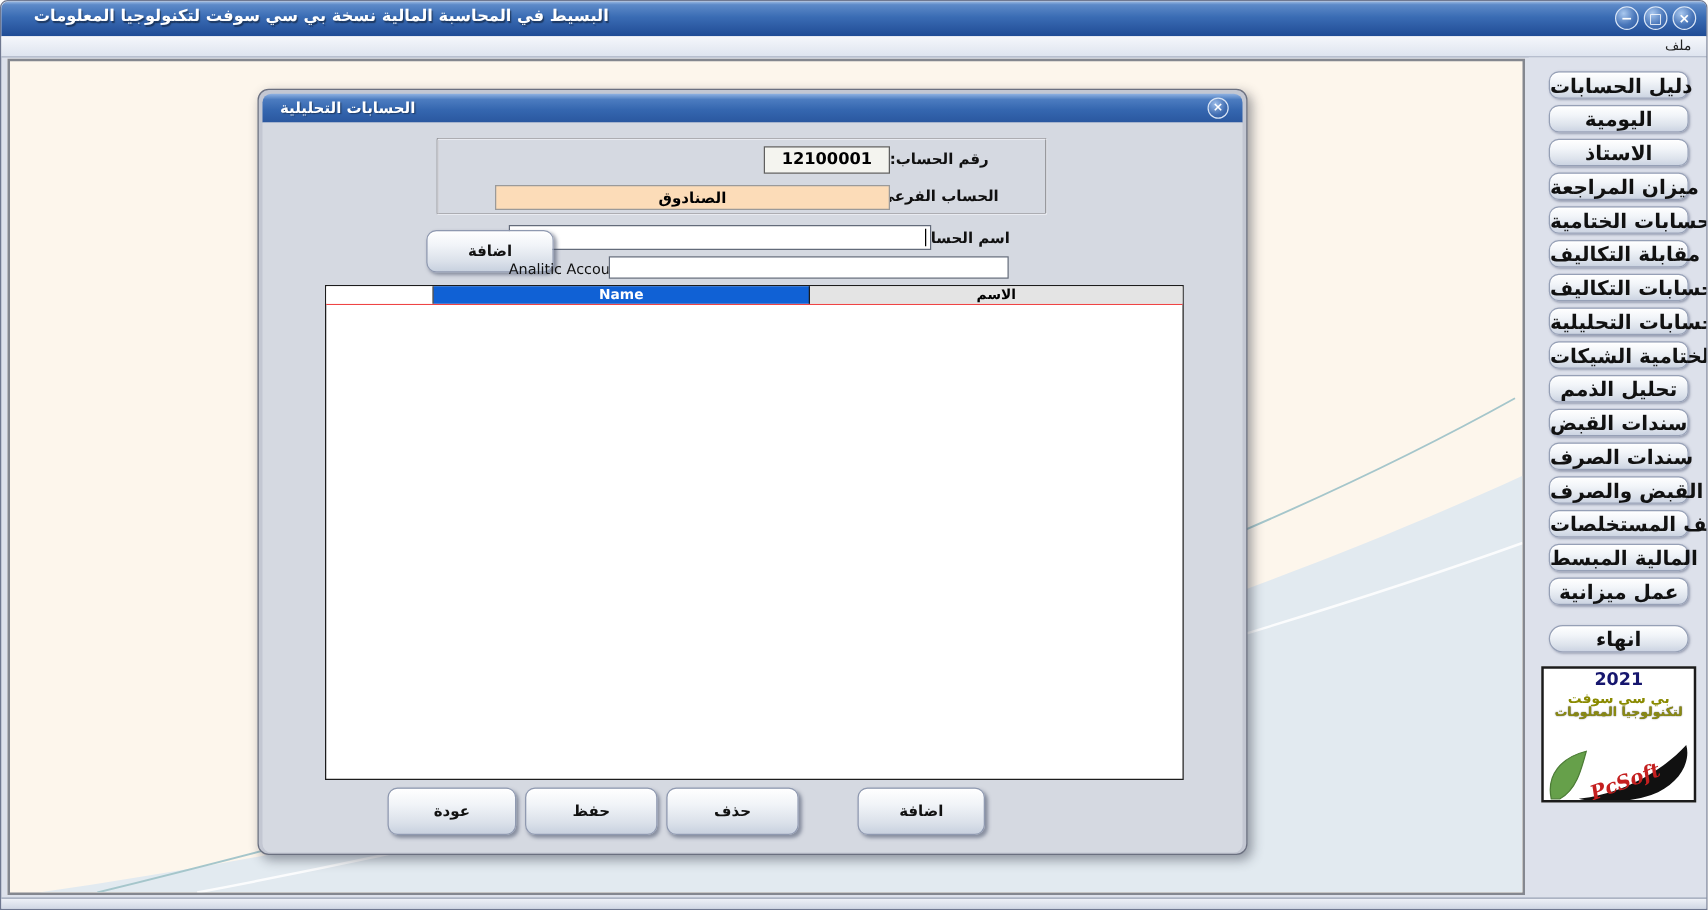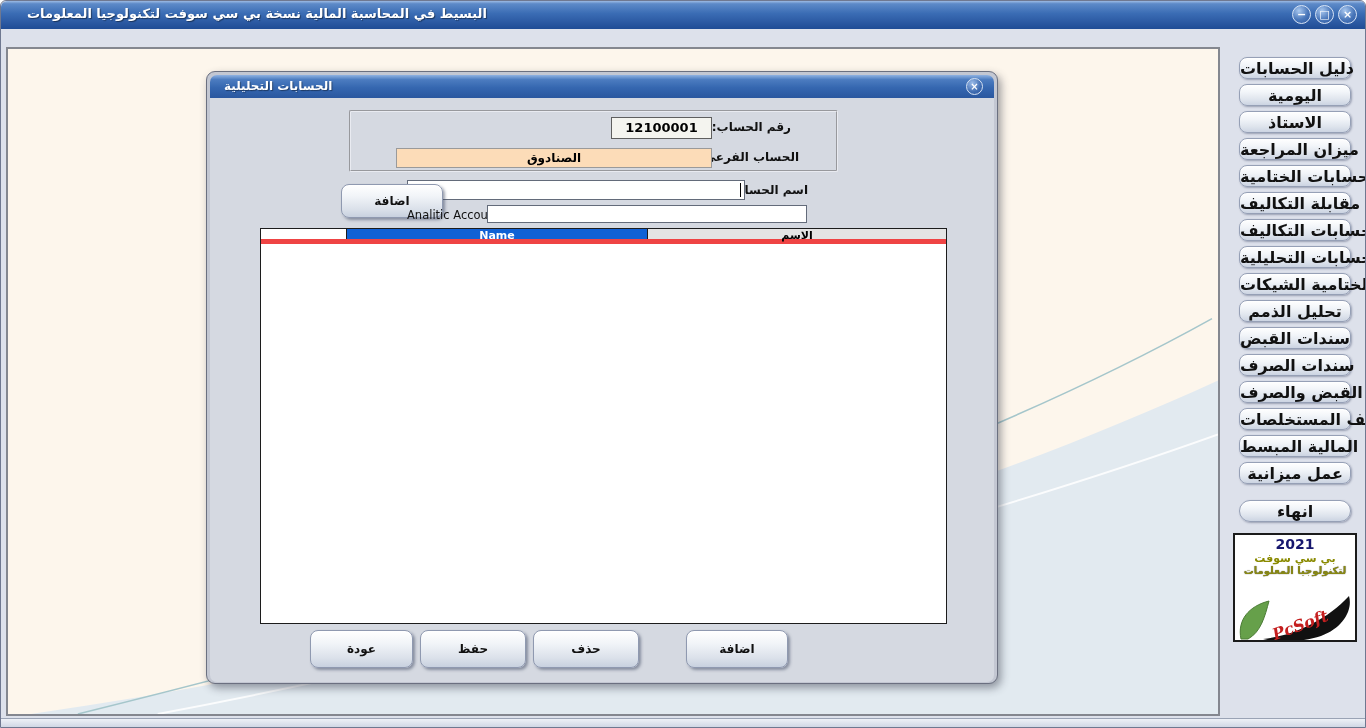--- a/index.html
+++ b/index.html
@@ -84,21 +84,21 @@
 
   .btn { background:linear-gradient(180deg,#ffffff 0%,#f1f4f8 35%,#dbe1ea 75%,#c8d1df 100%);
     border:1px solid #8f99b0; border-radius:8px; font-family:inherit; font-size:12px;
     font-weight:bold; color:#111; box-shadow:2px 2px 3px rgba(60,70,95,.5), inset 0 1px 0 #fff;
     cursor:pointer; white-space:nowrap;margin-left:41px; }
   .add-top-btn { position:absolute; left:90px; top:86px; width:102px; height:34px; }
 
   
   .grid { position:absolute; left:50px; top:130px; width:687px; height:396px;
     background:#fff; border:1px solid #1c1c1c; }
-  .grid-header { display:flex; height:15px; border-bottom:5px solid #ef4444; }
+  .grid-header { display:flex; height:15px; border-bottom:1px solid #ef4444; }
   .gh-cell { height:100%; font-size:11px; font-weight:bold; text-align:center; line-height:14px; }
   .gh-empty { width:86px; background:#fff; border-right:1px solid #1c1c1c; }
   .gh-name { width:301px; background:#1061d5; color:#fff; border-right:1px solid #1c1c1c; }
   .gh-arname { flex:1; background:#e4e4e4; color:#000; }
 
   
   .bottom-btn { position:absolute; height:38px; }
   .btn-back   { left:59px;  top:532px; width:103px; }
   .btn-save   { left:169px; top:532px; width:106px; }
   .btn-delete { left:282px; top:532px; width:106px; }
@@ -114,20 +114,23 @@
 
   <div class="titlebar">
     <div class="title">البسيط في المحاسبة المالية   نسخة بي سي سوفت لتكنولوجيا المعلومات</div>
     <div class="win-controls">
       <div class="win-btn">−</div>
       <div class="win-btn">□</div>
       <div class="win-btn">×</div>
     </div>
   </div>
 
+  <div class="menubar">
+    <span class="menu-item">ملف</span>
+  </div>
 
   <div class="main-panel">
     <svg class="bg-curves" viewBox="0 0 1212 666" preserveAspectRatio="none">
       <path d="M 23,666 C 450,605 900,475 1212,332 L 1212,666 Z" fill="#e2eaf0"></path>
       <path d="M 70,666 C 480,565 900,440 1206,270" fill="none" stroke="#a5c6cb" stroke-width="1.5"></path>
       <path d="M 150,666 C 500,600 950,480 1212,386" fill="none" stroke="#ffffff" stroke-width="2" opacity="0.85"></path>
     </svg>
 
     <div class="dialog">
       <div class="dialog-titlebar">

